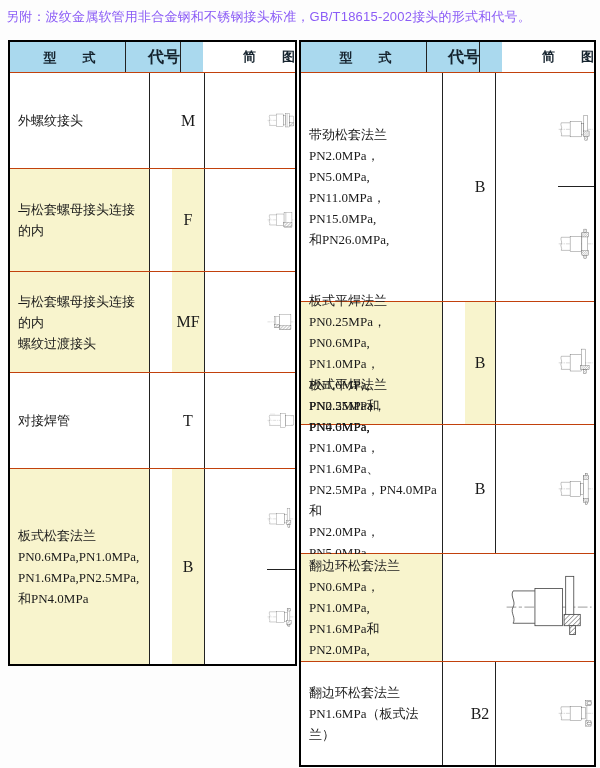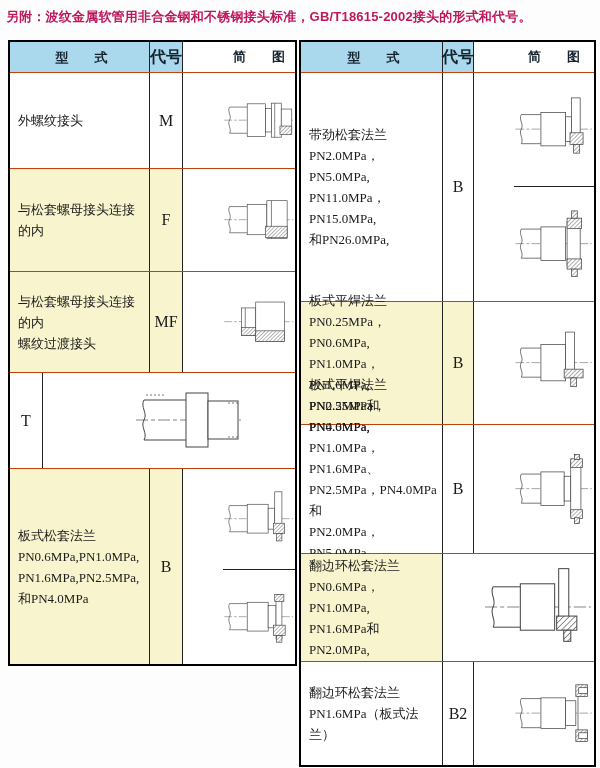--- a/index.html
+++ b/index.html
@@ -5,29 +5,29 @@
   html,body{margin:0;padding:0;}
   body{
     width:600px;height:768px;position:relative;
     background:#fdfdfd;
     font-family:"Liberation Sans","DejaVu Sans",sans-serif;
     color:#1a1a1a;
     overflow:hidden;
   }
   .page-title{
     position:absolute;left:6px;top:8px;width:590px;
-    font-size:13px;font-weight:700;letter-spacing:0.2px;color:#be185d;
+    font-size:13px;font-weight:400;letter-spacing:0.2px;color:#8b5cf6;
   }
   .tbl{
     position:absolute;top:40px;
     border:2px solid #000;background:#fff;
   }
   #tbl-left{left:8px;width:285px;}
   #tbl-right{left:299px;width:293px;}
-  .thead,.trow{display:flex;}
+  .thead,.trow{display:flex;gap:22px;}
   .thead{height:30px;background:#aad9ee;}
   .trow{border-top:1px solid #c2410c;}
   .cell{box-sizing:border-box;}
   .c-type,.c-code{border-right:1px solid #222;}
   .th{
     display:flex;align-items:center;justify-content:center;
     font-size:13px;font-weight:700;color:#15232e;white-space:pre;
   }
   #tbl-left .c-type{width:140px;}
   #tbl-left .c-code{width:33px;}
@@ -131,20 +131,21 @@
           <line x1="34" y1="26" x2="34" y2="68"></line>
           <rect x="50" y="17" width="44" height="60"></rect>
           <rect class="h" x="28" y="56" width="22" height="12"></rect>
           <rect class="h" x="50" y="61" width="44" height="16"></rect>
         </g>
       </svg>
     </div>
   </div>
 
   <div class="trow" style="height:95px">
+    <div class="cell c-type">对接焊管</div>
     <div class="cell c-code">T</div>
     <div class="cell c-diag">
       <svg class="diag" viewBox="0 0 110 95">
         <use href="#cl" class="cline"></use>
         <g class="dg">
           <use href="#pipe"></use>
           <line x1="37" y1="27" x2="52" y2="27"></line>
           <line x1="37" y1="67" x2="52" y2="67"></line>
           <rect x="52" y="20" width="22" height="54"></rect>
           <rect x="74" y="28" width="30" height="38"></rect>

